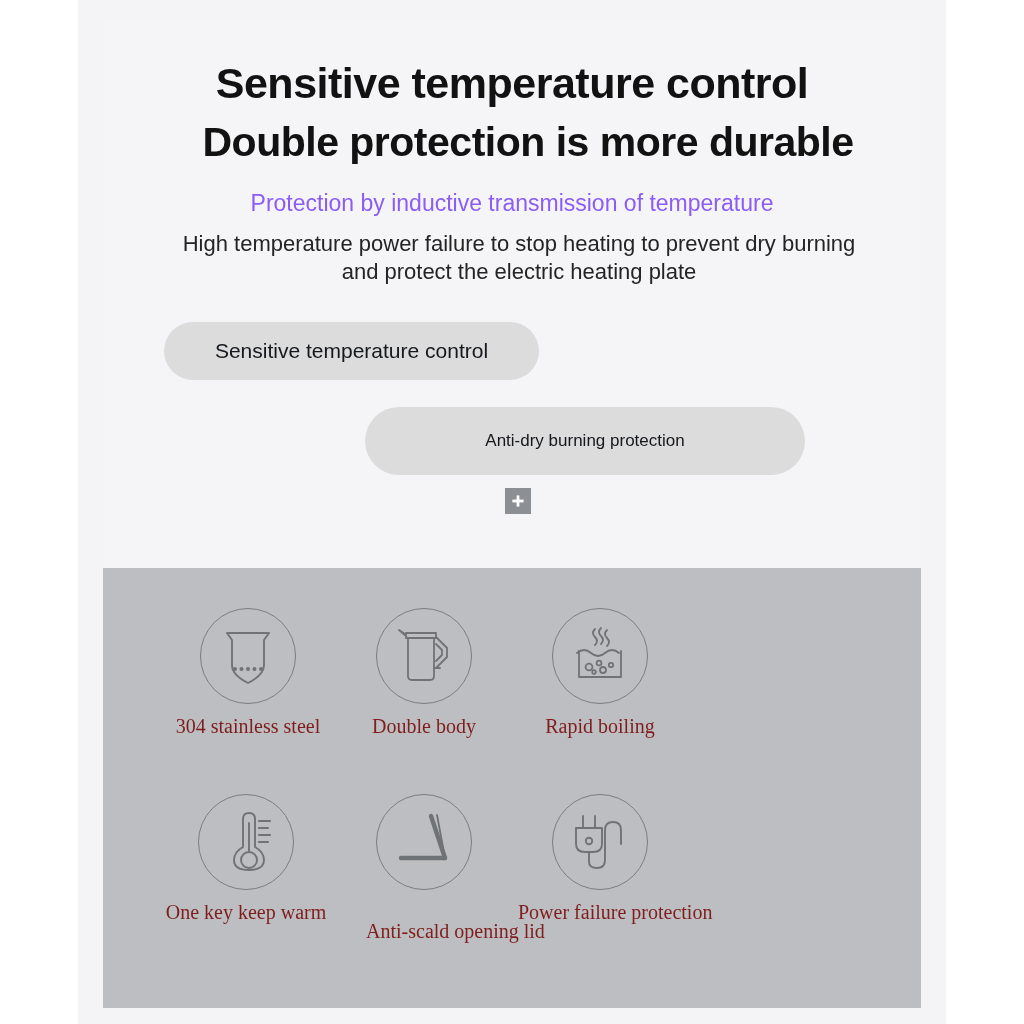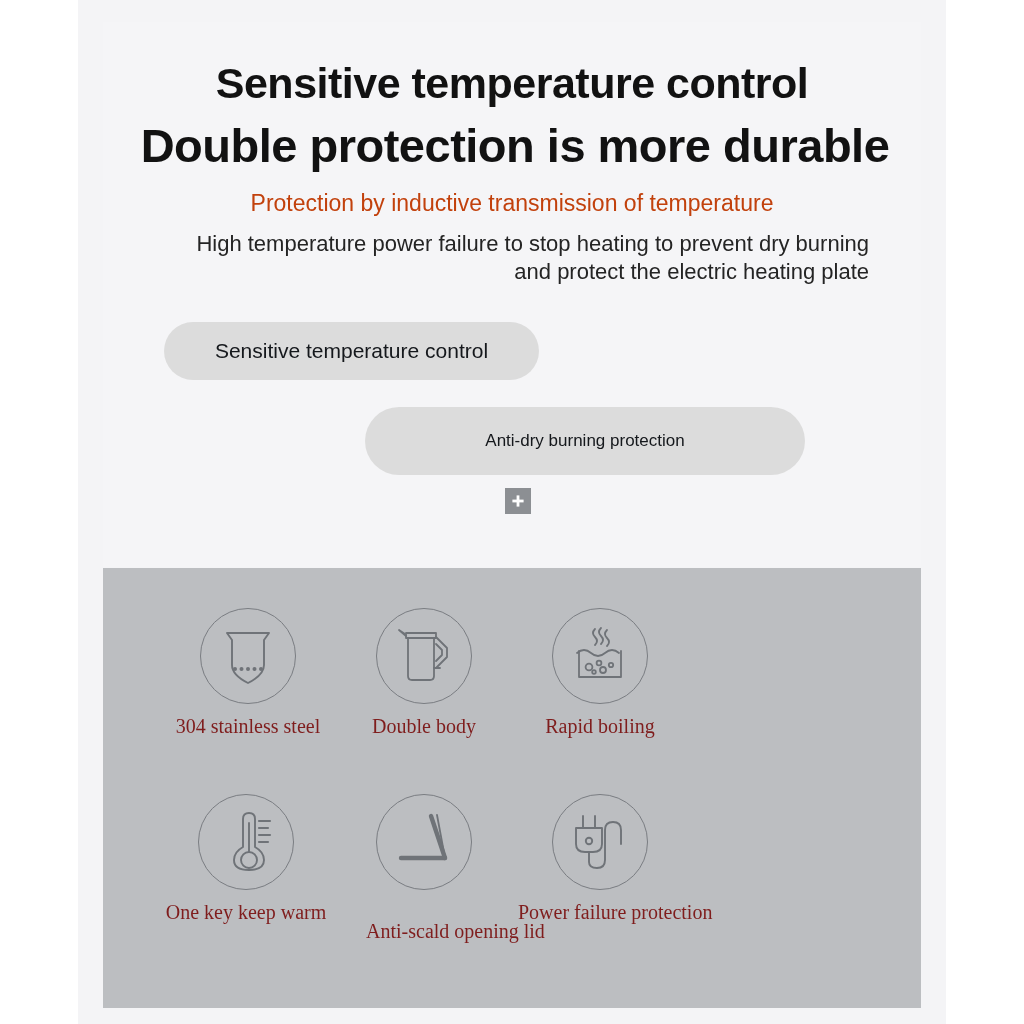--- a/index.html
+++ b/index.html
@@ -47,39 +47,39 @@
     line-height: 1.0;
     font-stretch: condensed;
   }
   .headline-1 {
     position: absolute;
     left: 0; top: 40px; width: 818px;
     font-size: 43px;
   }
   .headline-2 {
     position: absolute;
-    left: 3px; top: 100px; width: 818px;
-    font-size: 47px;
+    left: 16px; top: 100px; width: 818px;
+    font-size: 41px;
   }
 
   .subline {
     position: absolute;
     left: 0; top: 168px; width: 818px;
     text-align: center;
     font-size: 23px;
-    color: #c2410c;
+    color: #8b5cf6;
   }
 
   .bodytext {
     position: absolute;
     left: 66px; top: 208px; width: 700px;
     font-size: 22px;
     line-height: 1.28;
     color: #242424;
-    text-align: right;
+    text-align: center;
   }
 
   
   .pill {
     position: absolute;
     background: #dcdcdc;
     border-radius: 999px;
     display: flex;
     align-items: center;
     justify-content: center;

